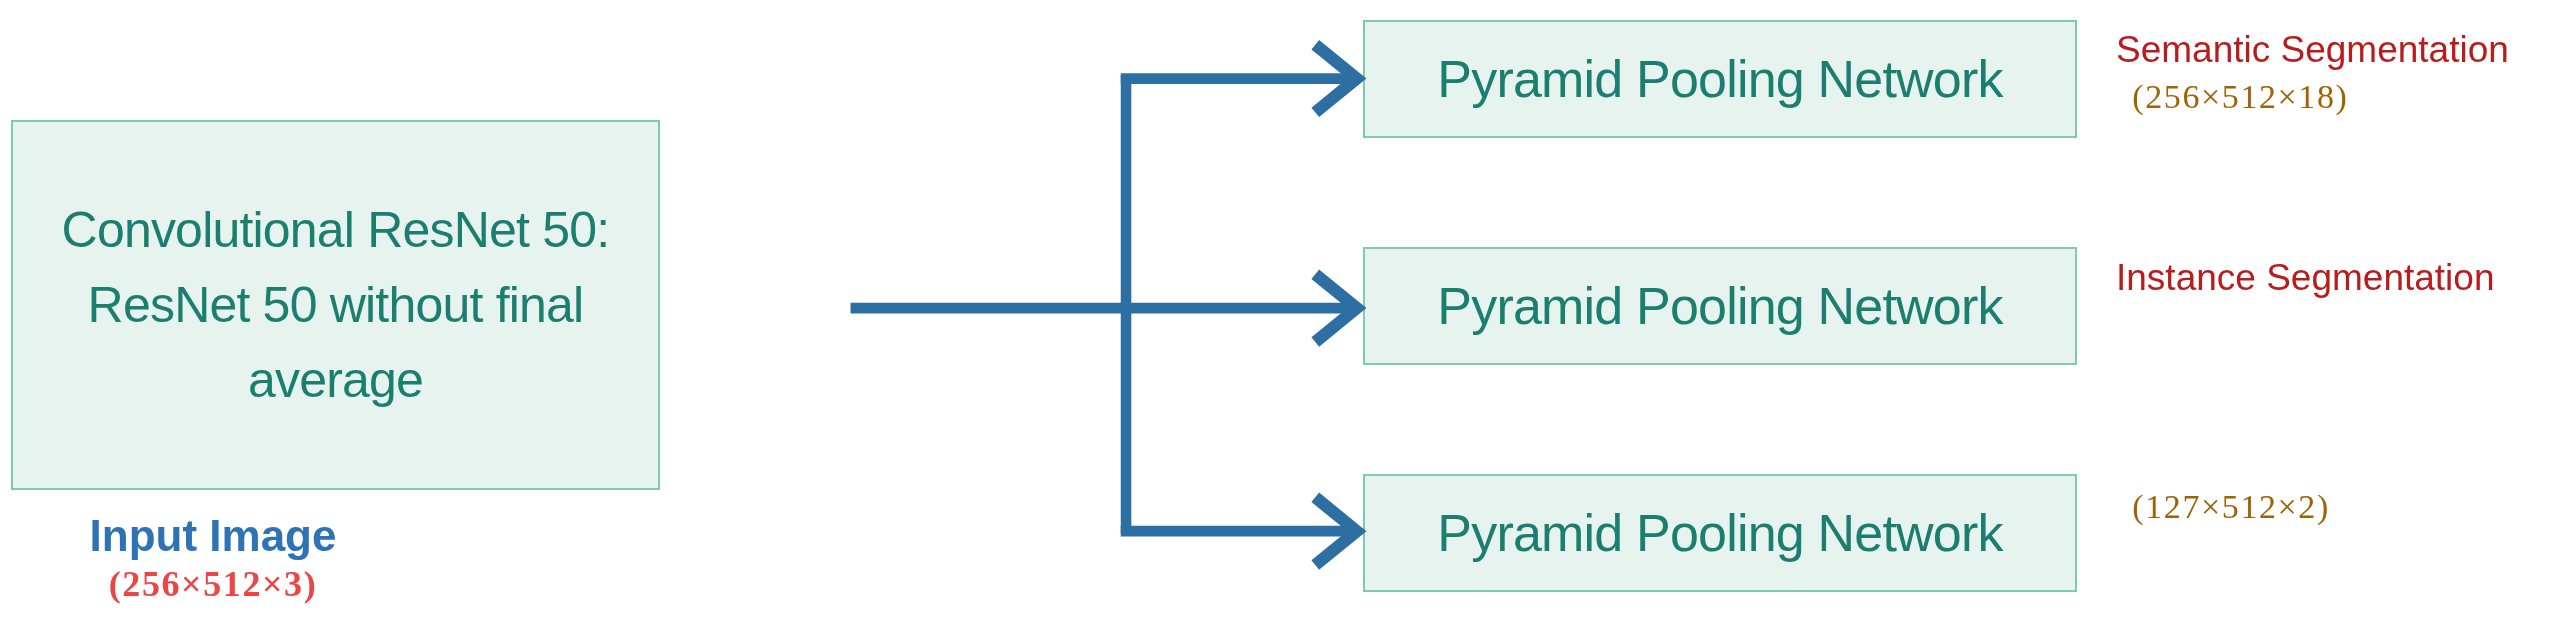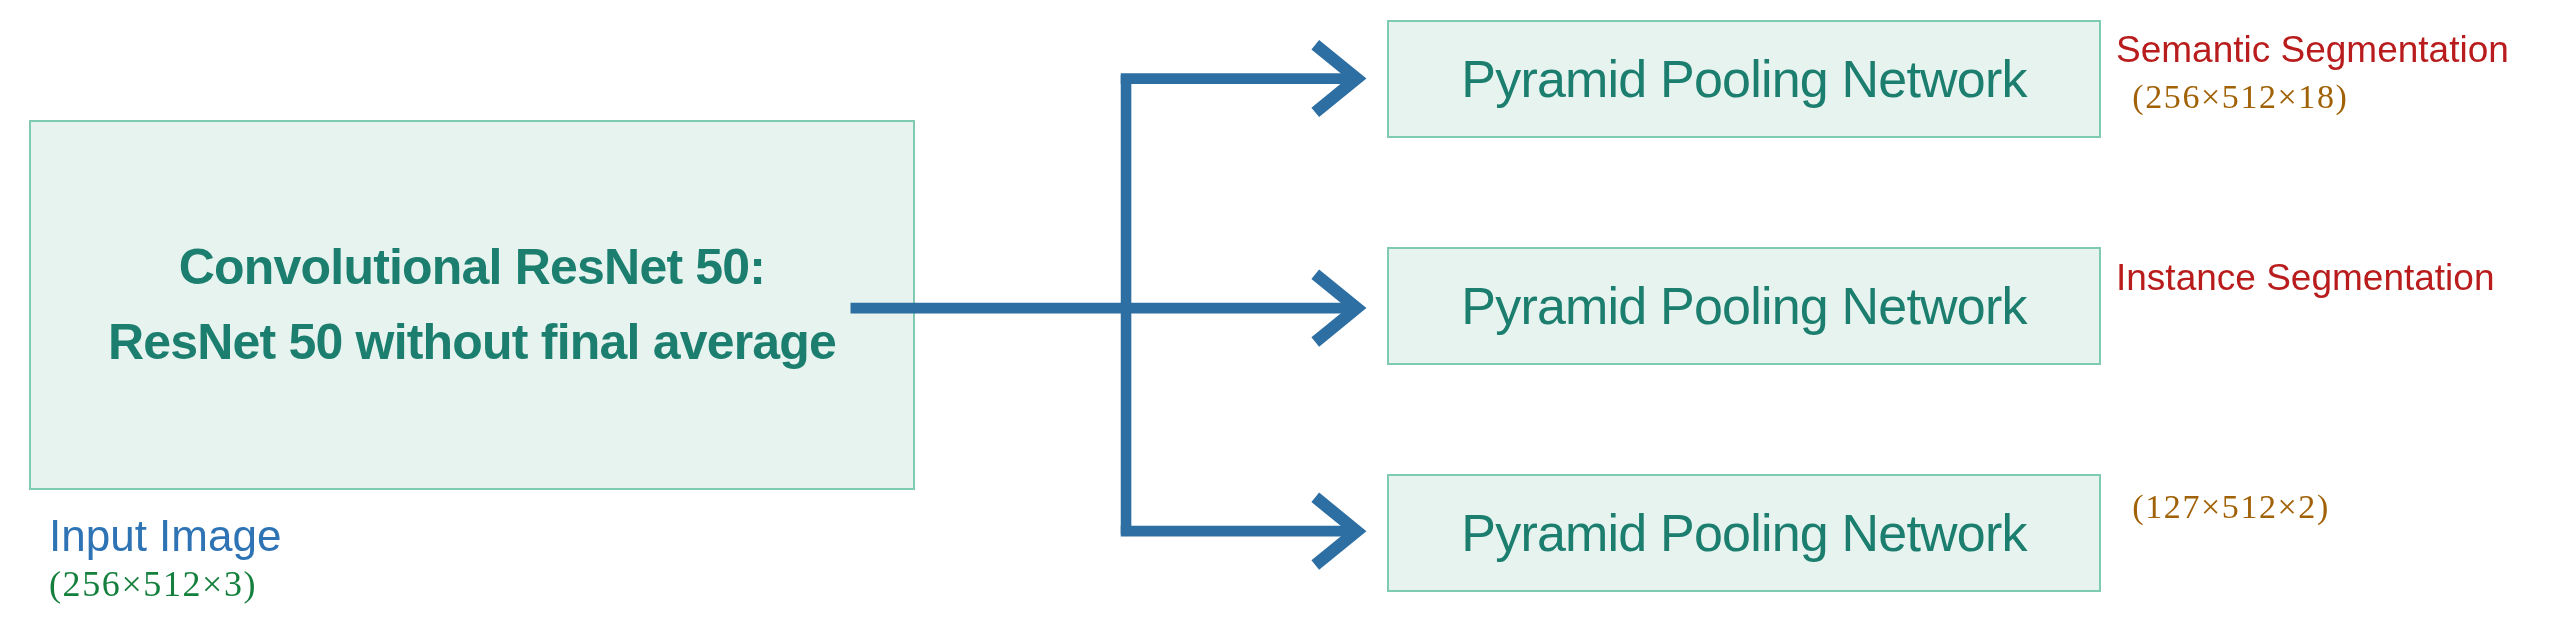--- a/index.html
+++ b/index.html
@@ -18,56 +18,55 @@
     background: #e7f3ef;
     border: 2.4px solid #7ecbb2;
     box-sizing: border-box;
     display: flex;
     align-items: center;
     justify-content: center;
     text-align: center;
     color: #1b7e6e;
   }
   #backbone-box {
-    left: 29px; top: 120px;
-    width: 886px; height: 370px;
+    left: 11px; top: 120px;
+    width: 649px; height: 370px;
     font-size: 50px;
     line-height: 75px;
     letter-spacing: -0.8px;
-    font-weight: bold;
   }
   .ppn-box {
     left: 1363px;
     width: 714px; height: 118px;
     font-size: 52px;
     letter-spacing: -0.8px;
-    margin-left: 24px;
   }
   #ppn-box-1 { top: 19.5px; }
   #ppn-box-2 { top: 247px; }
   #ppn-box-3 { top: 474px; }
 
   
   #input-label {
     position: absolute;
-    left: 49px; top: 511px;
+    left: 42px; top: 511px;
     width: 342px;
-    text-align: left;
+    text-align: center;
+    font-weight: bold;
   }
   #input-label .in-title {
     font-size: 44px;
     line-height: 50px;
     color: #2e74b5;
   }
   #input-label .in-dims {
     margin-top: 3.3px;
     font-family: "Liberation Serif", "DejaVu Serif", serif;
     font-size: 36px;
     line-height: 41px;
-    color: #15803d;
+    color: #ef4444;
     letter-spacing: 1.6px;
   }
 
   
   .out-label {
     position: absolute;
     left: 2116px;
     width: 460px;
     text-align: left;
   }

